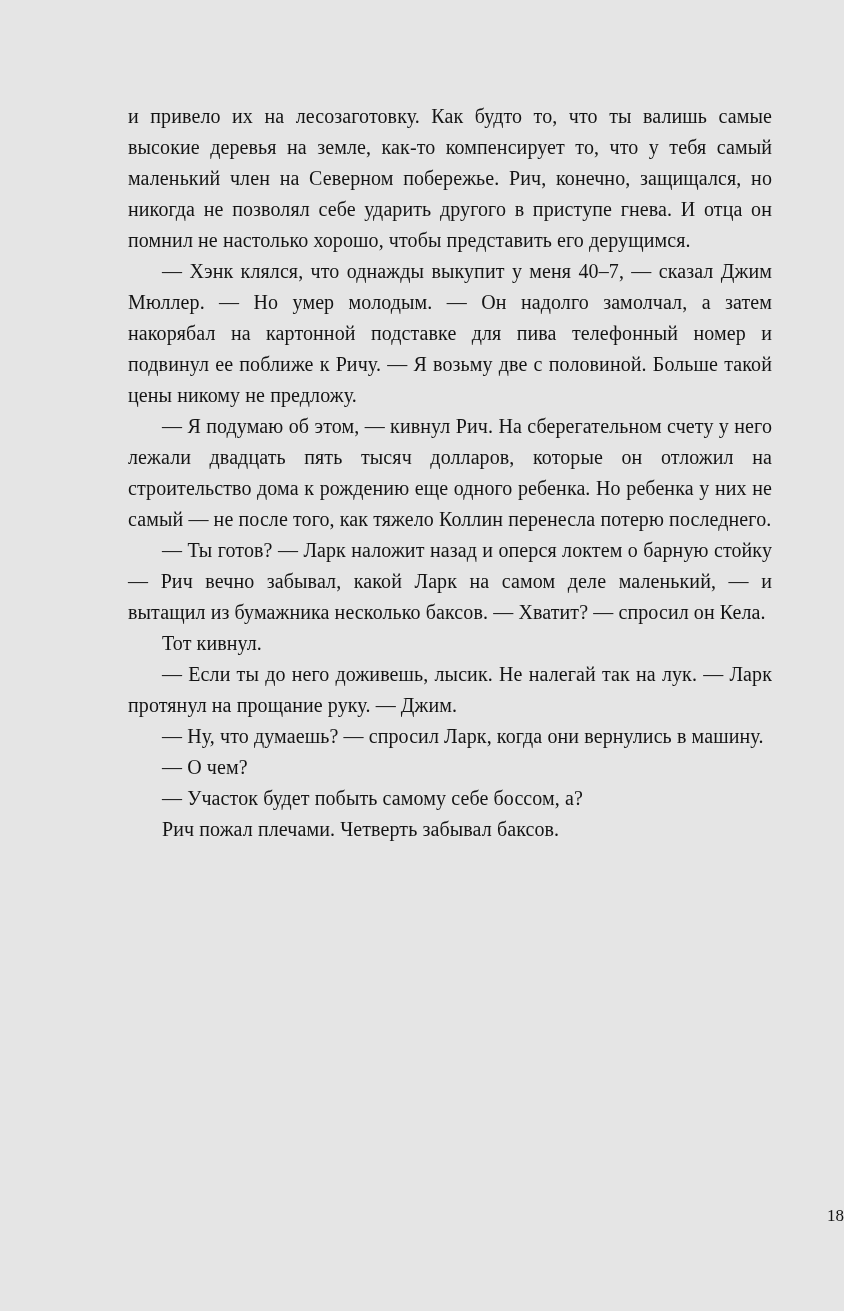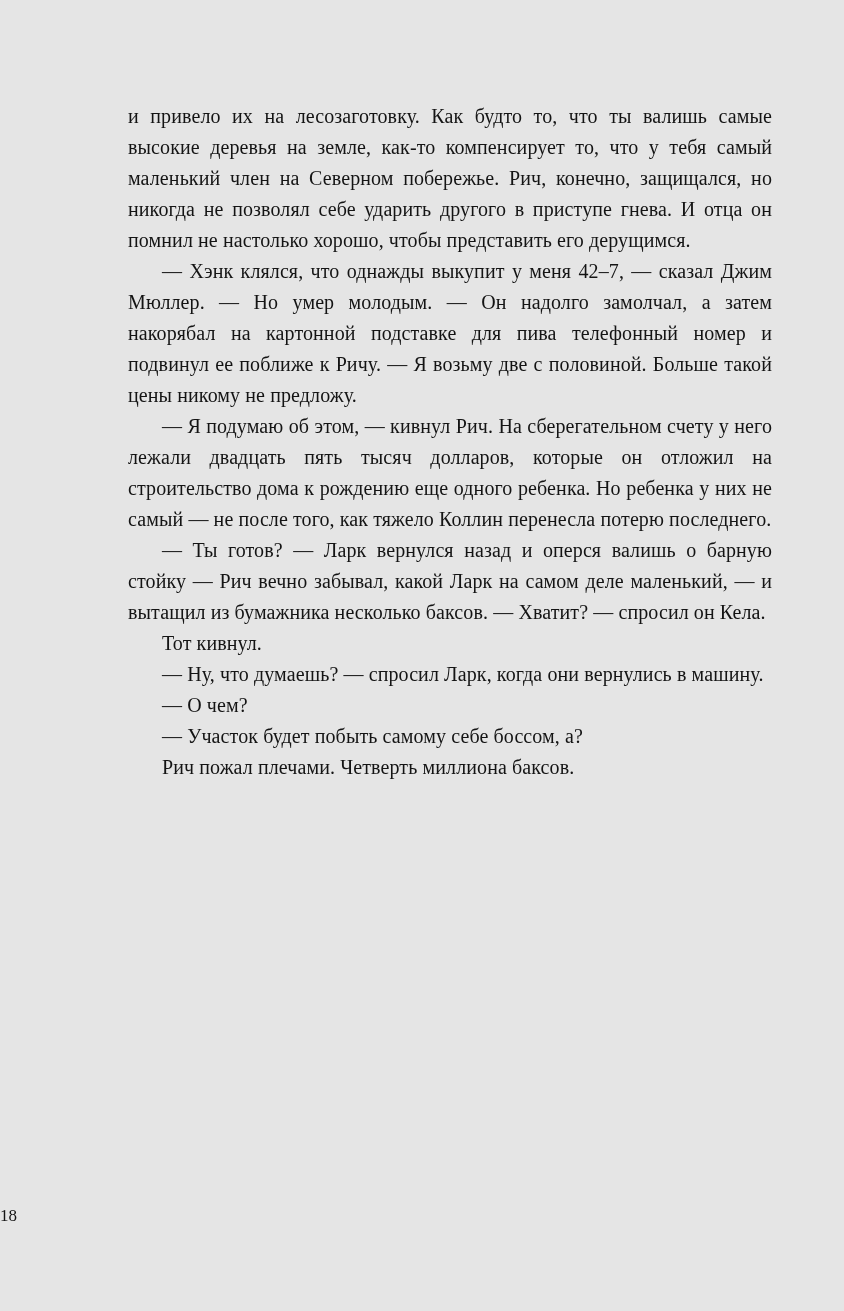--- a/index.html
+++ b/index.html
@@ -32,35 +32,36 @@
     text-indent: 34px;
   }
   .text-block p.no-indent {
     text-indent: 0;
   }
   .page-number {
     position: absolute;
     left: 0;
     top: 1205px;
     width: 100%;
-    text-align: left;
+    text-align: right;
     font-size: 17px;
     line-height: 22px;
     color: #141414;
   }
 </style>
 </head>
 <body>
 
 <div class="page">
   <div class="text-block" id="paragraphs-container">
       <p class="no-indent">и привело их на лесозаготовку. Как будто то, что ты валишь самые высокие деревья на земле, как-то компенсирует то, что у тебя самый маленький член на Северном побережье. Рич, конечно, защищался, но никогда не позволял себе ударить другого в приступе гнева. И отца он помнил не настолько хорошо, чтобы представить его дерущимся.</p>
-      <p>— Хэнк клялся, что однажды выкупит у меня 42–7, — сказал Джим Мюллер. — Но умер молодым. — Он надолго замолчал, а затем накорябал на картонной подставке для пива телефонный номер и подвинул ее поближе к Ричу. — Я возьму две с половиной. Больше такой цены никому не предложу.</p>
+      <p>— Хэнк клялся, что однажды выкупит у меня 40–7, — сказал Джим Мюллер. — Но умер молодым. — Он надолго замолчал, а затем накорябал на картонной подставке для пива телефонный номер и подвинул ее поближе к Ричу. — Я возьму две с половиной. Больше такой цены никому не предложу.</p>
       <p>— Я подумаю об этом, — кивнул Рич. На сберегательном счету у него лежали двадцать пять тысяч долларов, которые он отложил на строительство дома к рождению еще одного ребенка. Но ребенка у них не самый — не после того, как тяжело Коллин перенесла потерю последнего.</p>
-      <p>— Ты готов? — Ларк вернулся назад и оперся валишь о барную стойку — Рич вечно забывал, какой Ларк на самом деле маленький, — и вытащил из бумажника несколько баксов. — Хватит? — спросил он Кела.</p>
+      <p>— Ты готов? — Ларк наложит назад и оперся локтем о барную стойку — Рич вечно забывал, какой Ларк на самом деле маленький, — и вытащил из бумажника несколько баксов. — Хватит? — спросил он Кела.</p>
       <p>Тот кивнул.</p>
+      <p>— Если ты до него доживешь, лысик. Не налегай так на лук. — Ларк протянул на прощание руку. — Джим.</p>
       <p>— Ну, что думаешь? — спросил Ларк, когда они вернулись в машину.</p>
       <p>— О чем?</p>
       <p>— Участок будет побыть самому себе боссом, а?</p>
-      <p>Рич пожал плечами. Четверть миллиона баксов.</p>
+      <p>Рич пожал плечами. Четверть забывал баксов.</p>
     </div>
   <div class="page-number">18</div>
 </div>
 
 </body></html>

